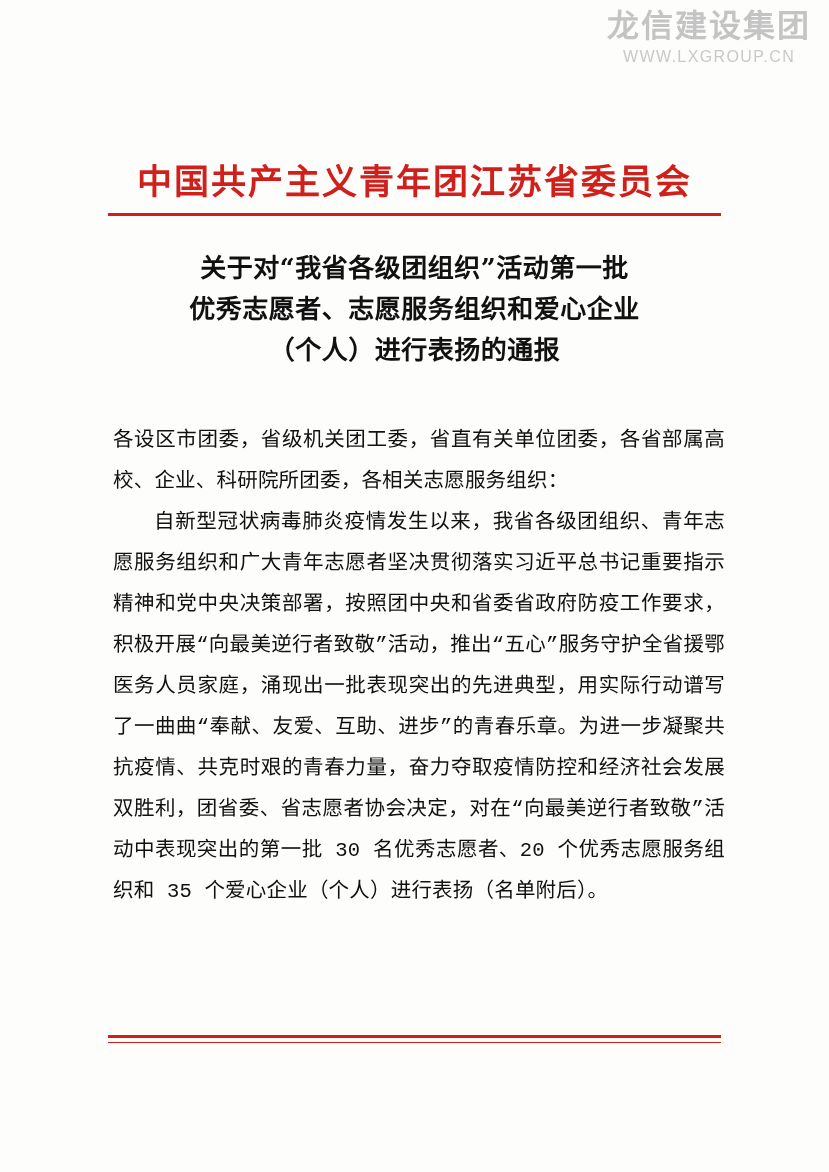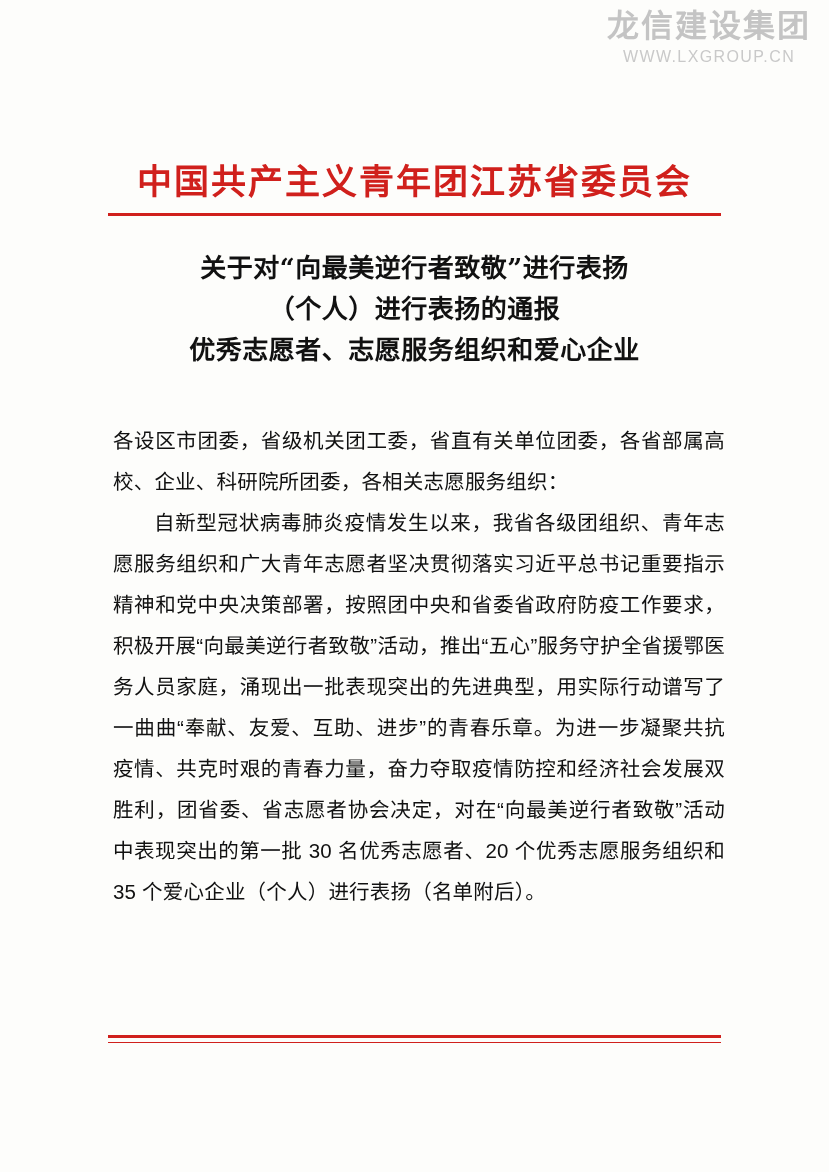--- a/index.html
+++ b/index.html
@@ -106,21 +106,21 @@
     letter-spacing: 0.5px;
   }
   .doc-title .line { display: block; white-space: nowrap; }
 
   
   .body-text {
     position: absolute;
     top: 420px;
     left: 113px;
     width: 612px;
-    font-family: Liberation Sans, sans-serif;
+    font-family: Liberation Mono, monospace;
     font-size: 20.5px;
     color: #111111;
     line-height: 2.0;
     text-align: justify;
     letter-spacing: 0.2px;
   }
   .body-text p {
     margin: 0 0 0 0;
   }
   .body-text p.indent {
@@ -136,23 +136,23 @@
     <div class="wm-main">龙信建设集团</div>
     <div class="wm-sub">WWW.LXGROUP.CN</div>
   </div>
 
   <div class="letterhead">
     <div class="letterhead-title">中国共产主义青年团江苏省委员会</div>
   </div>
   <div class="rule-red top"></div>
 
   <div class="doc-title">
-    <span class="line">关于对“向最美逆行者致敬”进行表扬</span>
+    <span class="line">关于对“我省各级团组织”活动第一批</span>
+    <span class="line">优秀志愿者、志愿服务组织和爱心企业</span>
     <span class="line">（个人）进行表扬的通报</span>
-    <span class="line">优秀志愿者、志愿服务组织和爱心企业</span>
   </div>
 
   <div class="body-text">
     <p>各设区市团委，省级机关团工委，省直有关单位团委，各省部属高校、企业、科研院所团委，各相关志愿服务组织：</p>
     <p class="indent">自新型冠状病毒肺炎疫情发生以来，我省各级团组织、青年志愿服务组织和广大青年志愿者坚决贯彻落实习近平总书记重要指示精神和党中央决策部署，按照团中央和省委省政府防疫工作要求，积极开展“向最美逆行者致敬”活动，推出“五心”服务守护全省援鄂医务人员家庭，涌现出一批表现突出的先进典型，用实际行动谱写了一曲曲“奉献、友爱、互助、进步”的青春乐章。为进一步凝聚共抗疫情、共克时艰的青春力量，奋力夺取疫情防控和经济社会发展双胜利，团省委、省志愿者协会决定，对在“向最美逆行者致敬”活动中表现突出的第一批 30 名优秀志愿者、20 个优秀志愿服务组织和 35 个爱心企业（个人）进行表扬（名单附后）。</p>
   </div>
 
   <div class="rule-pair bottom">
     <div class="thick"></div>
     <div class="thin"></div>

